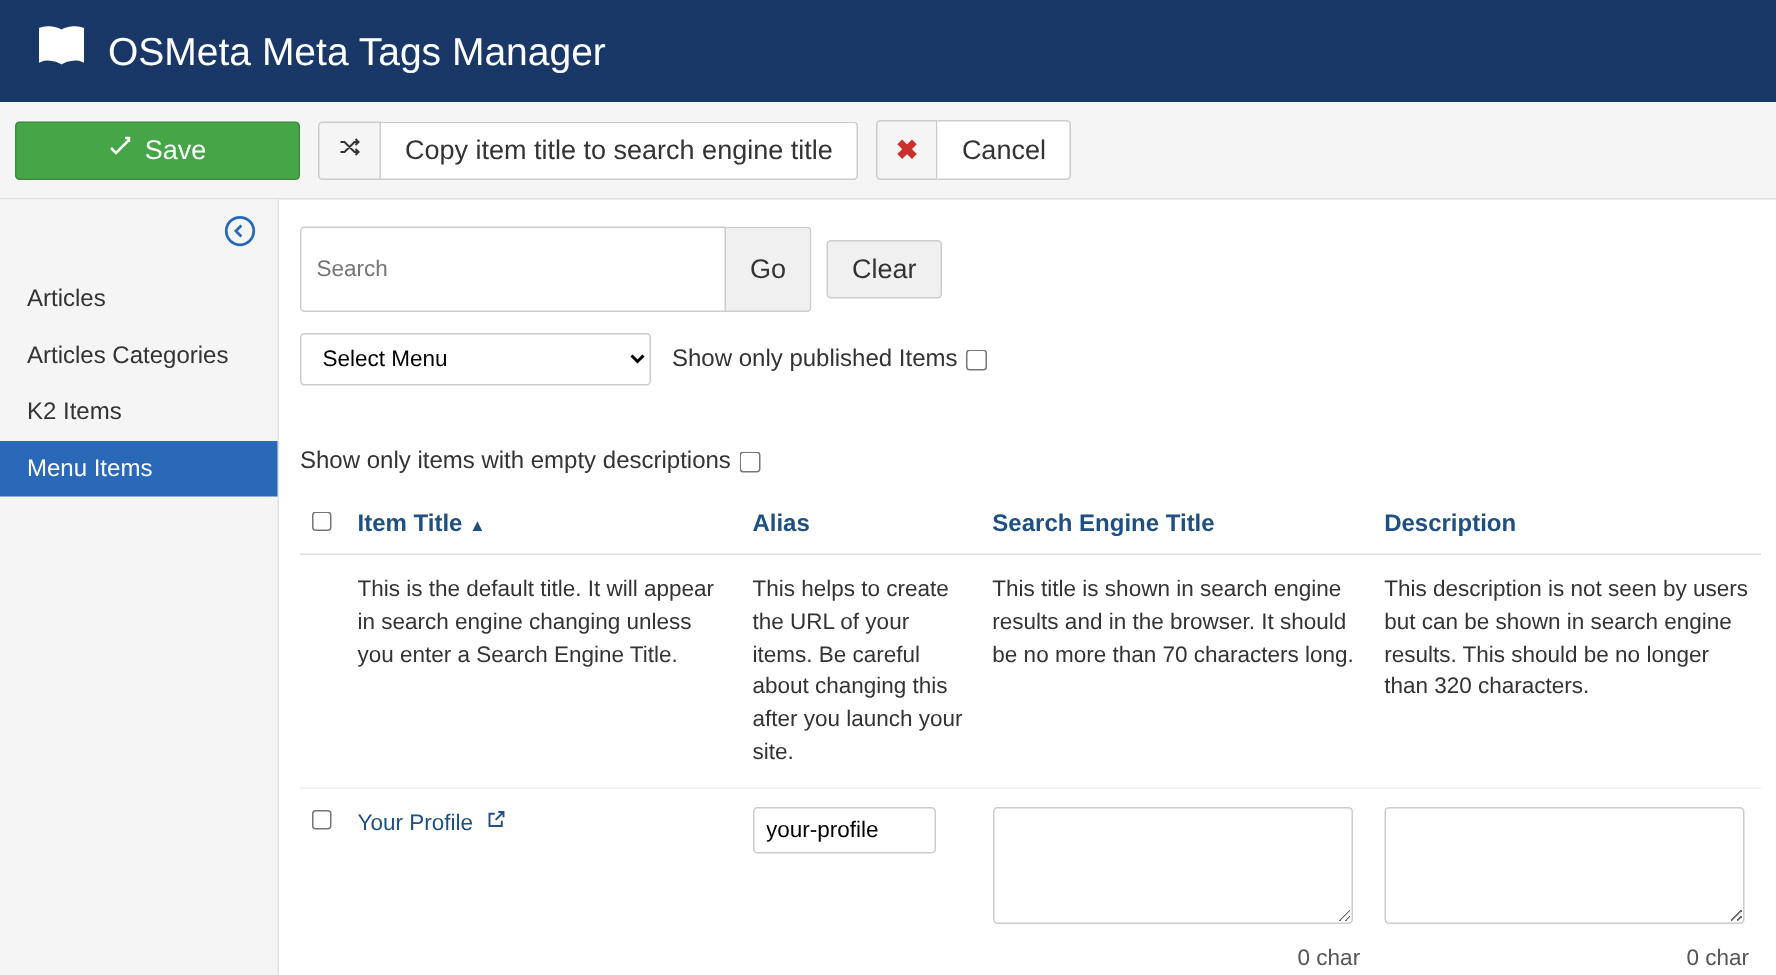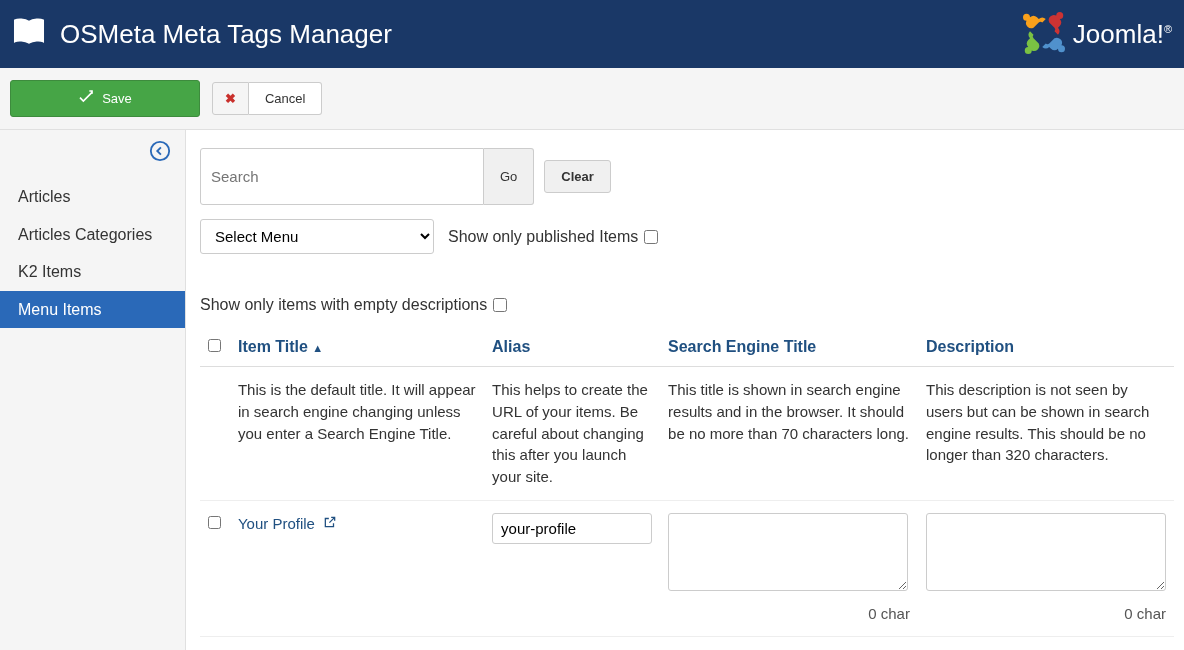--- a/index.html
+++ b/index.html
@@ -4,21 +4,21 @@
 <style>
 * { box-sizing: border-box; margin: 0; padding: 0; }
 body { font-family: -apple-system, BlinkMacSystemFont, "Segoe UI", Helvetica, Arial, sans-serif; font-size: 15px; color: #333; background: #fff; }
 
 .topbar {
   background: #1a3867;
   color: #fff;
   display: flex;
   align-items: center;
   justify-content: space-between;
-  padding: 10px 12px;
+  padding: 10px 24px;
   height: 68px;
 }
 .topbar-left { display: flex; align-items: center; gap: 14px; }
 .topbar-title { font-size: 26px; font-weight: 400; color: #fff; }
 .book-icon svg { width: 34px; height: 34px; fill: #fff; }
 .joomla-logo { display: flex; align-items: center; gap: 8px; }
 .joomla-mark svg { width: 42px; height: 42px; }
 .joomla-text { font-size: 26px; font-weight: 400; color: #fff; }
 .joomla-reg { font-size: 11px; vertical-align: super; }
 
@@ -31,21 +31,21 @@
   align-items: center;
 }
 .btn {
   display: inline-flex;
   align-items: center;
   gap: 8px;
   border: 1px solid #ccc;
   background: #f5f5f5;
   padding: 8px 16px;
   border-radius: 3px;
-  font-size: 13px;
+  font-size: 18px;
   cursor: pointer;
   color: #333;
 }
 .btn-save {
   background: #46a546;
   border-color: #3d8b3d;
   color: #fff;
   width: 190px;
   justify-content: center;
 }
@@ -93,21 +93,21 @@
   padding: 19px 10px;
   border: 1px solid #ccc;
   border-radius: 3px 0 0 3px;
   font-size: 15px;
 }
 .btn-go {
   border-radius: 0 3px 3px 0;
   border-left: 0;
   background: #f0f0f0;
 }
-.btn-clear { background: #f0f0f0; font-weight: bold; }
+.btn-clear { background: #f0f0f0; }
 
 .filter-row2 { display: flex; align-items: center; gap: 14px; margin-bottom: 12px; flex-wrap: wrap; }
 .select {
   padding: 7px 10px;
   border: 1px solid #ccc;
   border-radius: 3px;
   font-size: 15px;
   background: #fff;
   cursor: pointer;
 }
@@ -140,21 +140,21 @@
 }
 .col-check { width: 30px; }
 .col-title { width: 260px; }
 .col-alias { width: 158px; }
 .col-set { width: 258px; }
 .col-desc { width: 248px; }
 
 .item-link { color: #205081; text-decoration: none; }
 .ext-icon { color: #205081; margin-left: 4px; }
 .input-text {
-  width: 160px;
+  width: 122px;
   padding: 6px 8px;
   border: 1px solid #ccc;
   border-radius: 3px;
   font-size: 15px;
 }
 .textarea {
   width: 240px;
   height: 78px;
   border: 1px solid #ccc;
   border-radius: 3px;
@@ -174,48 +174,47 @@
 <body>
 
 <div class="topbar">
   <div class="topbar-left">
     <span class="book-icon">
       <svg viewBox="0 0 24 24">
           <path d="M12 4 C9 2 4 2 2 3 L2 18 C4 17 9 17 12 19 C15 17 20 17 22 18 L22 3 C20 2 15 2 12 4 Z M12 4 L12 19" stroke="#fff" stroke-width="1.2" fill="#fff"></path>
         </svg>
     </span>
     <span class="topbar-title">OSMeta Meta Tags Manager</span>
-  </div>
-  <div class="joomla-logo">
-    <span class="joomla-mark">
-      <svg viewBox="0 0 48 48">
-        <path d="M18 8 a6 6 0 0 1 8 0 l-4 4 a3 3 0 0 0 -4 0 l-6 6 a6 6 0 0 1 -8 -8 a4 4 0 1 1 4 -4 a6 6 0 0 1 8 0 z" fill="#f9a01b"></path>
-        <path d="M40 18 a6 6 0 0 1 0 8 l-4 -4 a3 3 0 0 0 0 -4 l-6 -6 a6 6 0 0 1 8 -8 a4 4 0 1 1 4 4 a6 6 0 0 1 0 8 z" fill="#c33"></path>
-        <path d="M30 40 a6 6 0 0 1 -8 0 l4 -4 a3 3 0 0 0 4 0 l6 -6 a6 6 0 0 1 8 8 a4 4 0 1 1 -4 4 a6 6 0 0 1 -8 0 z" fill="#5091cd"></path>
-        <path d="M8 30 a6 6 0 0 1 0 -8 l4 4 a3 3 0 0 0 0 4 l6 6 a6 6 0 0 1 -8 8 a4 4 0 1 1 -4 -4 a6 6 0 0 1 0 -8 z" fill="#7ac143"></path>
-      </svg>
-    </span>
-    <span class="joomla-text"><span>Joomla!</span><span class="joomla-reg">®</span></span>
   </div>
 </div>
 
 <div class="toolbar">
   <button class="btn btn-save">
     <span>
       <svg width="16" height="16" viewBox="0 0 24 24" fill="none" stroke="#fff" stroke-width="2.5">
           <path d="M3 13 l5 5 L21 5"></path>
           <path d="M21 3 L12 12" stroke-width="0"></path>
           <rect x="14" y="2" width="8" height="8" fill="none" stroke="none"></rect>
           <path d="M17 3 h4 v4"></path>
           <path d="M21 3 l-5 5" stroke="none"></path>
         </svg>
     </span>
     <span>Save</span>
   </button>
 
+  <div class="btn-group">
+    <button class="btn btn-icon-only">
+      <span>
+        <svg width="16" height="16" viewBox="0 0 24 24" fill="none" stroke="#333" stroke-width="2">
+            <path d="M3 7 h4 l10 10 h4 M18 14 l3 3 l-3 3 M3 17 h4 l10 -10 h4 M18 10 l3 -3 l-3 -3"></path>
+          </svg>
+      </span>
+    </button>
+    <button class="btn">Copy item title to search engine title</button>
+  </div>
 
   <div class="btn-group">
     <button class="btn btn-icon-only">
       <span class="cancel-x">✖</span>
     </button>
     <button class="btn">Cancel</button>
   </div>
 </div>
 
 <div class="main-layout">

